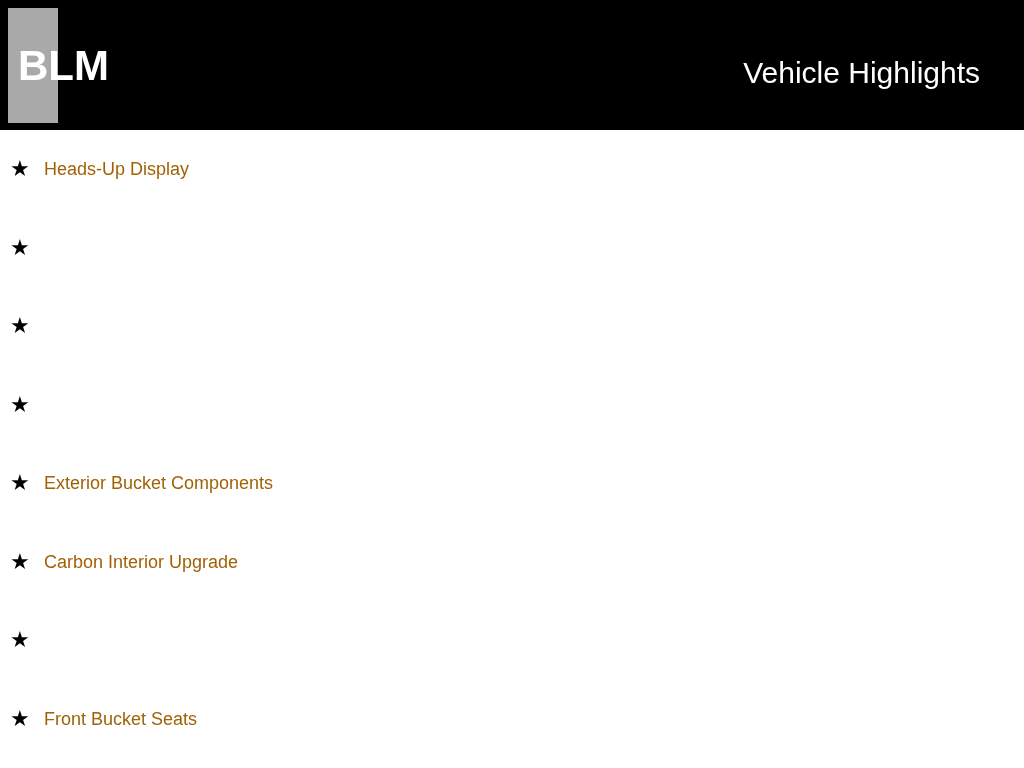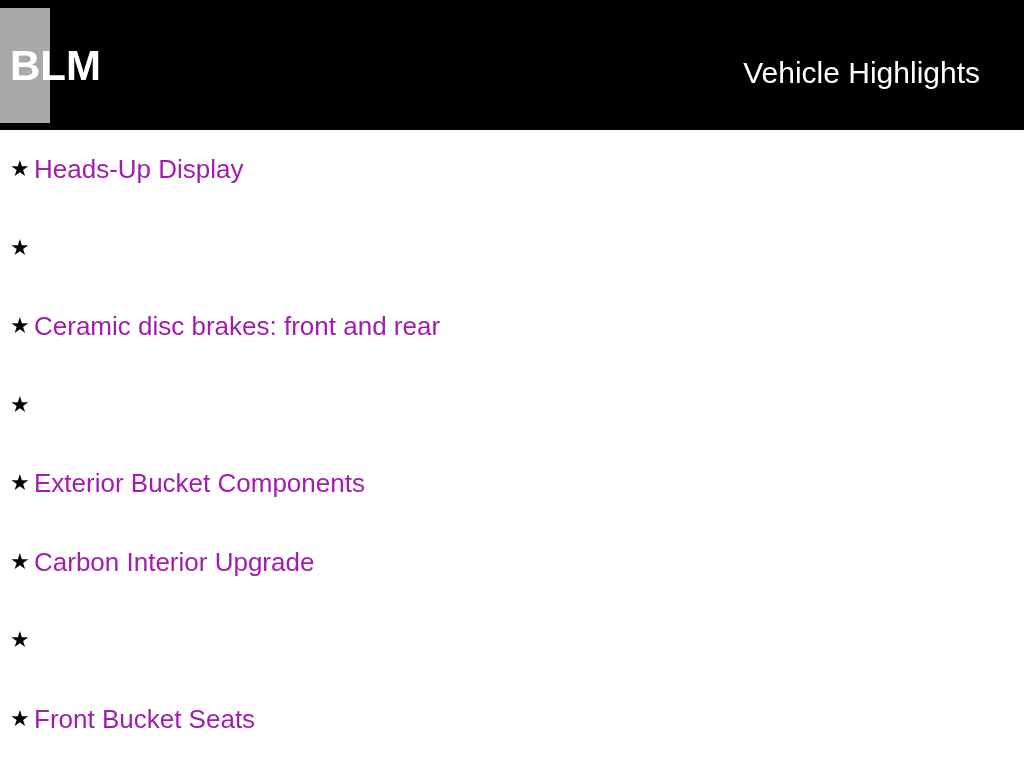--- a/index.html
+++ b/index.html
@@ -25,21 +25,21 @@
     left: 0;
     top: 0;
     width: 1024px;
     height: 130px;
     background: #000000;
     box-sizing: border-box;
   }
 
   .logo-wrap {
     position: absolute;
-    left: 0;
+    left: 8px;
     top: 8px;
     width: 108px;
     height: 115px;
     padding-left: 36px;
   }
 
   .logo-bar {
     position: absolute;
     left: 0;
     top: 0;
@@ -91,24 +91,25 @@
   .bullet-star {
     width: 24px;
     font-size: 22px;
     line-height: 22px;
     color: #000000;
     flex: 0 0 auto;
     text-align: left;
   }
 
   .item-label {
-    font-size: 26px;
-    color: #a21caf;
+    font-size: 18px;
+    color: #a16207;
     line-height: 30px;
     white-space: nowrap;
+    margin-left: 10px;
   }
 </style>
 </head>
 <body>
 
 <div id="page">
 
   <div class="header">
     <div class="logo-wrap">
       <div class="logo-bar"></div>
@@ -120,21 +121,20 @@
   <ul class="list">
     <li class="list-item">
       <span class="bullet-star">★</span>
       <span class="item-label">Heads-Up Display</span>
     </li>
     <li class="list-item">
       <span class="bullet-star">★</span>
     </li>
     <li class="list-item">
       <span class="bullet-star">★</span>
-      <span class="item-label">Ceramic disc brakes: front and rear</span>
     </li>
     <li class="list-item">
       <span class="bullet-star">★</span>
     </li>
     <li class="list-item">
       <span class="bullet-star">★</span>
       <span class="item-label">Exterior Bucket Components</span>
     </li>
     <li class="list-item">
       <span class="bullet-star">★</span>

